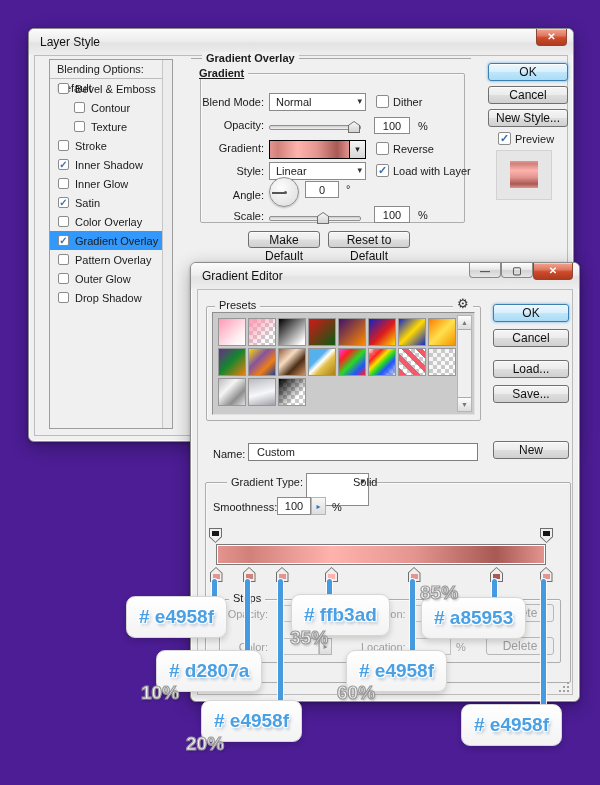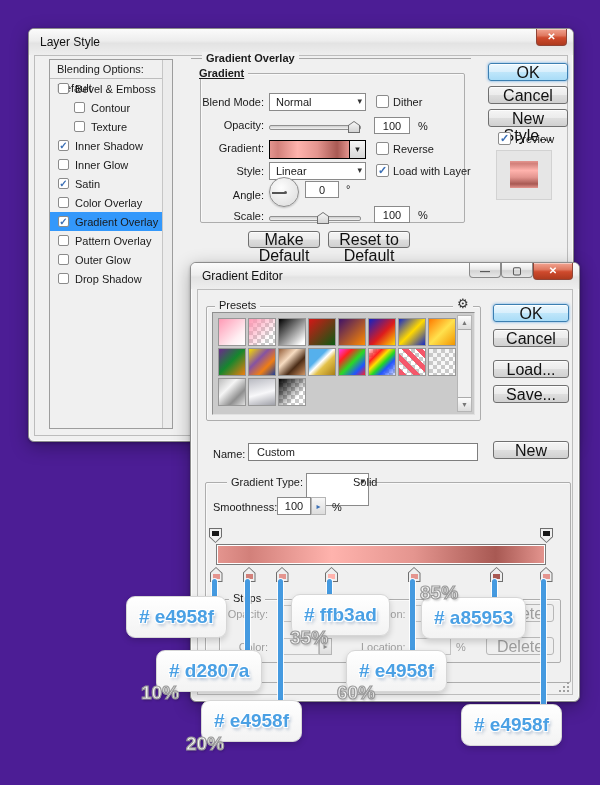--- a/index.html
+++ b/index.html
@@ -16,21 +16,21 @@
   .win-frame { position:absolute; border:1px solid #bcbcbc; background:#f0f0f0; }
   .wbtn { position:absolute; top:0; border:1px solid #8f4436; border-top:none; border-radius:0 0 4px 4px;
           text-align:center; color:#fff; font-size:10px; font-weight:bold; line-height:16px;
           box-shadow:inset 0 1px 0 rgba(255,255,255,.45); }
   .wbtn.red { background:linear-gradient(180deg,#f2a492 0%,#e07a62 40%,#cf4a2d 55%,#ae3a1e 100%); }
   .wbtn.glass { background:linear-gradient(180deg,#fefefe,#e9e9e9 45%,#d3d3d3 55%,#e7e7e7); border-color:#8a8a8a; color:#555; }
 
   
   .btn { position:absolute; border:1px solid #707070; border-radius:3px; text-align:center; color:#111;
          background:linear-gradient(180deg,#f5f5f5,#ececec 48%,#dedede 52%,#d0d0d0);
-         box-shadow:inset 0 1px 0 rgba(255,255,255,.75); font-size:16px; }
+         box-shadow:inset 0 1px 0 rgba(255,255,255,.75); font-size:12px; }
   .btn.default { border-color:#3c7fb1; background:linear-gradient(180deg,#ecf8fe,#d9effc 48%,#bfe6fa 52%,#a9dcf7);
          box-shadow:0 0 3px rgba(80,160,230,.9), inset 0 1px 0 rgba(255,255,255,.85); }
   .btn.disabled { border-color:#b7b7b7; color:#9e9e9e; background:#efefef; box-shadow:none; }
   .combo { position:absolute; background:#fff; border:1px solid #8a8a8a; padding:2px 15px 0 6px; white-space:nowrap; }
   .combo .arr { position:absolute; right:3px; top:2px; font-size:9px; color:#333; }
   .valbox { position:absolute; background:#fff; border:1px solid #8a8a8a; text-align:center; }
   .lbl { position:absolute; white-space:nowrap; }
   .rlabel { position:absolute; width:68px; text-align:right; white-space:nowrap; }
   .chk { position:absolute; width:13px; height:13px; background:#fff; border:1px solid #8b8b8b; border-radius:2px;
          font-size:11px; line-height:11px; text-align:center; color:#3b6fb5; font-weight:bold; }
@@ -117,20 +117,24 @@
             <span class="chk2"></span>
             <span>Bevel &amp; Emboss</span>
           </div>
           <div class="style-row indent">
             <span class="chk2"></span>
             <span>Contour</span>
           </div>
           <div class="style-row indent">
             <span class="chk2"></span>
             <span>Texture</span>
+          </div>
+          <div class="style-row">
+            <span class="chk2"></span>
+            <span>Stroke</span>
           </div>
           <div class="style-row">
             <span class="chk2">✓</span>
             <span>Inner Shadow</span>
           </div>
           <div class="style-row">
             <span class="chk2"></span>
             <span>Inner Glow</span>
           </div>
           <div class="style-row">

